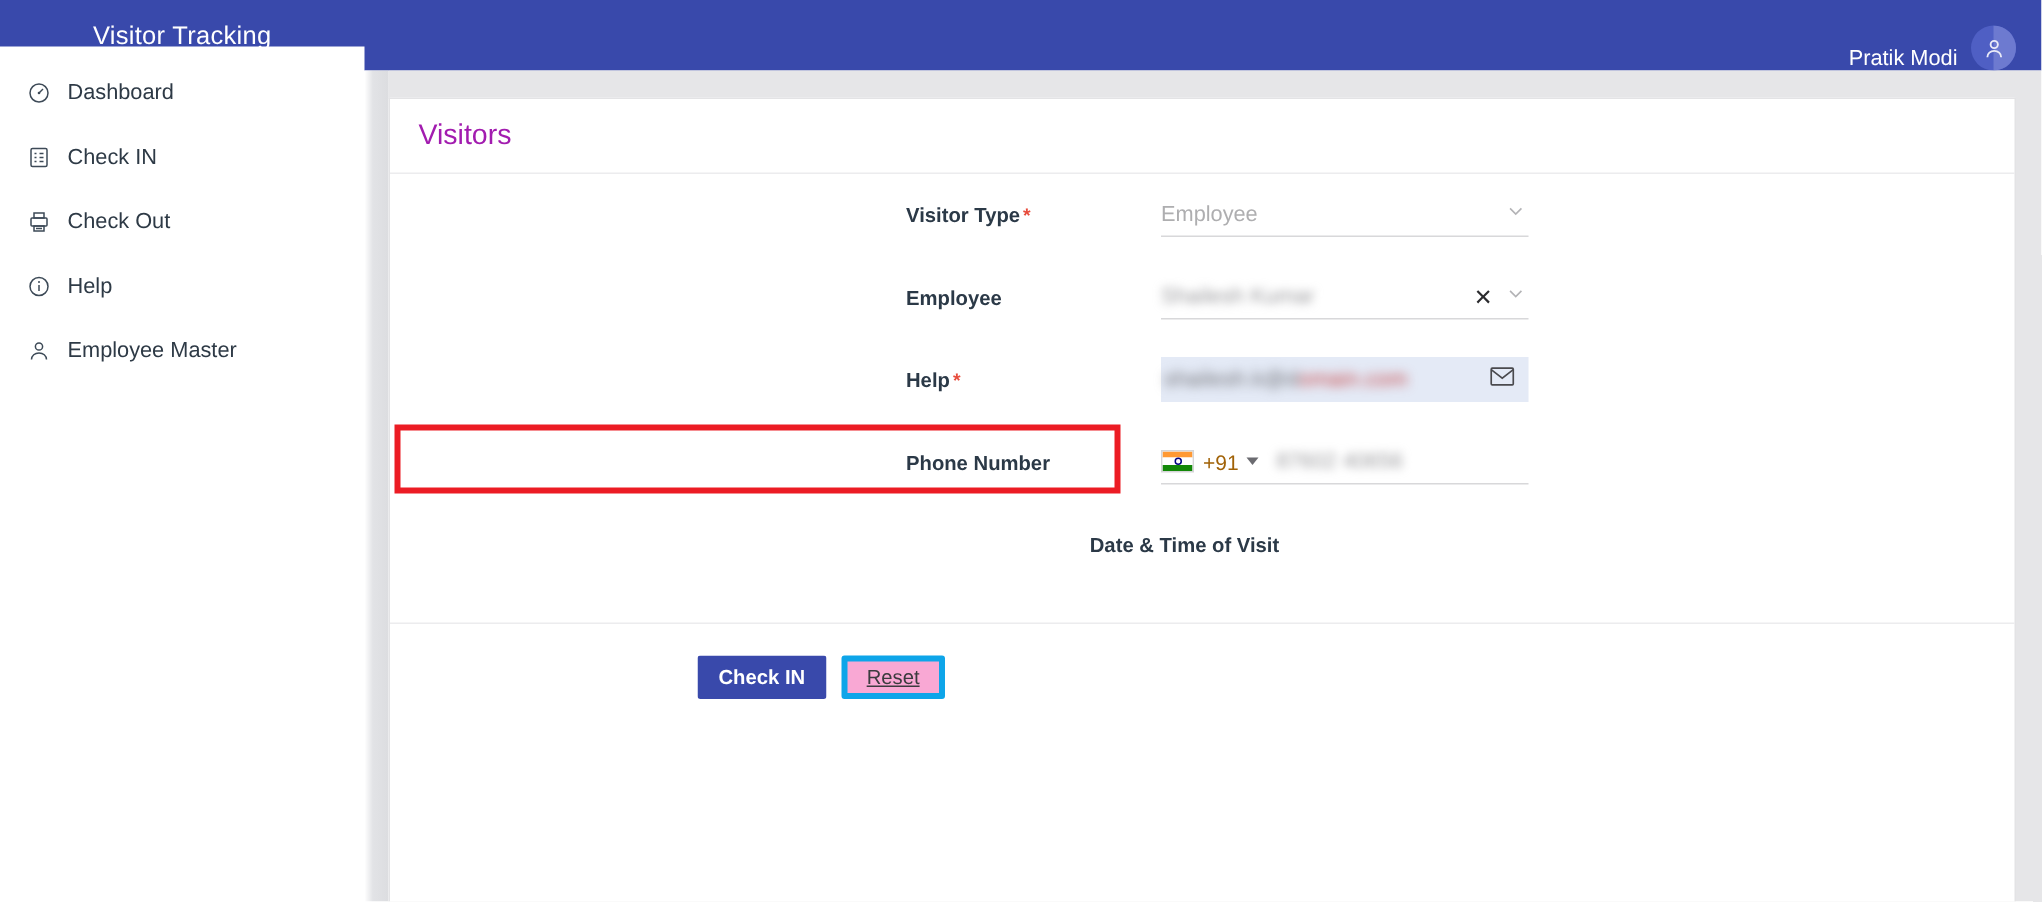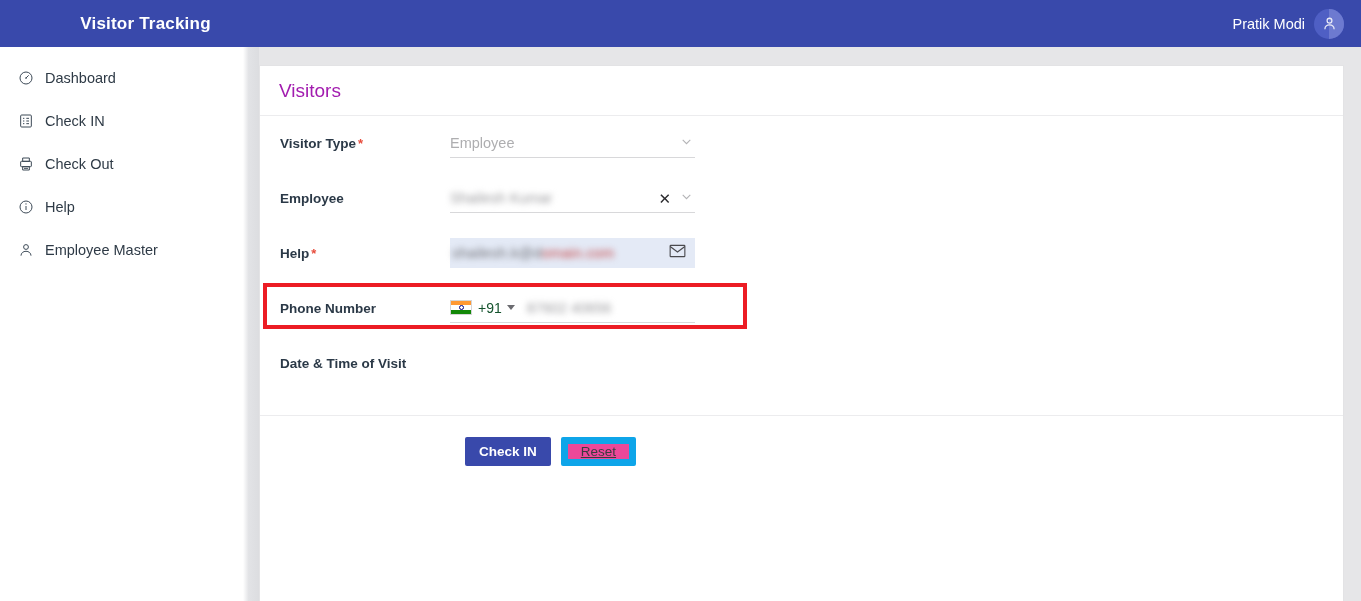--- a/index.html
+++ b/index.html
@@ -13,38 +13,38 @@
   
   .app { position: relative; width: 1361px; height: 601px; background: #ffffff; }
 
   
   .topbar {
     position: absolute; left: 0; top: 0; width: 1361px; height: 47px;
     background: #3949ab; display: flex; align-items: center;
   }
   .brand {
     width: 243px; height: 43px; display: flex; align-items: center; justify-content: center;
-    color: #ffffff; font-size: 17px; font-weight: bold; letter-spacing: .2px; margin-left: 24px;
+    color: #ffffff; font-size: 17px; font-weight: normal; letter-spacing: .2px;
   }
   .topbar-right {
     position: absolute; right: 17px; top: 0; height: 47px;
-    display: flex; align-items: center; gap: 9px;
+    display: flex; align-items: flex-end; gap: 9px;
   }
   .user-name { color: #ffffff; font-size: 14.5px; }
   .avatar {
     width: 30px; height: 30px; border-radius: 50%;
     background: #4f5fc4; position: relative; overflow: hidden;
     display: flex; align-items: center; justify-content: center;
   }
   .avatar .half { position: absolute; right: 0; top: 0; width: 50%; height: 100%; background: #6d7ad0; }
   .avatar svg { position: relative; z-index: 2; }
 
   
   .sidebar {
-    position: absolute; left: 0; top: 47px; width: 243px; height: 554px;
+    position: absolute; left: 0; top: 31px; width: 243px; height: 554px;
     background: #ffffff; padding-top: 9px;
   }
   .nav-item {
     display: flex; align-items: center; height: 43px; padding-left: 17px; gap: 11px;
     cursor: pointer;
   }
   .nav-icon {
     width: 17px; height: 17px; display: flex; align-items: center; justify-content: center;
     color: #3d4a57; flex: 0 0 17px;
   }
@@ -66,21 +66,21 @@
     background: #ffffff; border: 1px solid #e3e3e5; border-bottom: none;
   }
   .card-header {
     height: 50px; border-bottom: 1px solid #ececee;
     display: flex; align-items: center; padding-left: 19px;
   }
   .card-title { font-size: 19px; color: #a21caf; font-weight: normal; }
 
   
   .form-body { position: relative; padding: 12px 0 0 0; }
-  .form-row { position: relative; display: flex; align-items: flex-start; height: 55px; }
+  .form-row { position: relative; display: flex; align-items: flex-start; height: 55px; justify-content: center; }
   .field-label {
     width: 190px; padding-left: 20px; padding-top: 8px;
     font-size: 13.5px; color: #2b3947; font-weight: 600;
   }
   .req { color: #e74c3c; font-size: 13px; margin-left: 2px; }
   .field-wrap { position: relative; width: 245px; }
 
   .uline {
     position: relative; width: 245px; height: 30px;
     border-bottom: 1px solid #d8d8da;
@@ -125,38 +125,38 @@
   .flag { width: 22px; height: 15px; border: 1px solid #d5d5d7; position: relative; overflow: hidden; flex: 0 0 22px; }
   .flag .s { position: absolute; left: 0; width: 100%; height: 33.33%; }
   .flag .s1 { top: 0; background: #ff9933; }
   .flag .s2 { top: 33.33%; background: #ffffff; }
   .flag .s3 { top: 66.66%; background: #138808; }
   .flag .ch {
     position: absolute; left: 50%; top: 50%; width: 5px; height: 5px;
     margin-left: -2.5px; margin-top: -2.5px;
     border: 1px solid #000080; border-radius: 50%;
   }
-  .cc { font-size: 14px; color: #14532d; margin-left: 6px; }
+  .cc { font-size: 14px; color: #a16207; margin-left: 6px; }
   .caret-dn {
     width: 0; height: 0; margin-left: 5px;
     border-left: 4px solid transparent; border-right: 4px solid transparent;
     border-top: 5px solid #6b6b70;
   }
   .phone-val { margin-left: 12px; }
 
   
   .form-divider { height: 1px; background: #ececee; margin-top: 12px; }
   .actions { display: flex; align-items: center; gap: 10px; padding: 21px 0 0 205px; }
   .btn {
     font-size: 13.5px; height: 29px; padding: 0 13px;
     display: inline-flex; align-items: center; justify-content: center;
     border-radius: 2px; cursor: pointer; border: 1px solid transparent;
   }
   .btn-primary { background: #3949ab; color: #ffffff; font-weight: bold; }
-  .btn-secondary { background: #ec4899; color: #3b3b3e; border: 7px solid #0ea5e9; text-decoration: underline; }
+  .btn-secondary { background: #f9a8d4; color: #3b3b3e; border: 4px solid #0ea5e9; text-decoration: underline; }
 </style>
 </head>
 <body>
 
 <div class="app">
 
   <div class="topbar">
     <div class="brand">Visitor Tracking</div>
 
     <div class="topbar-right">

